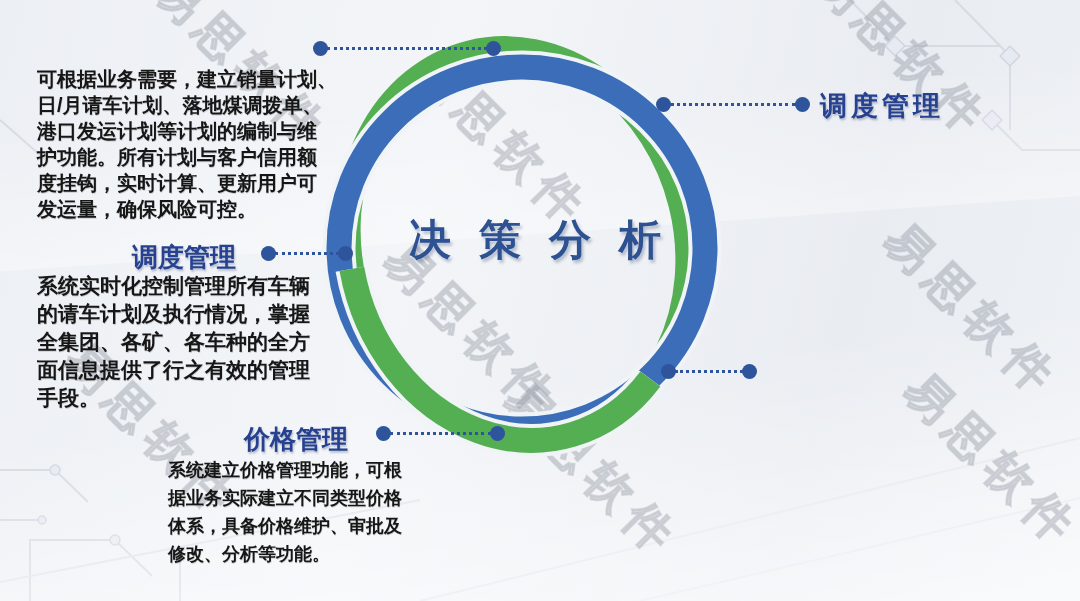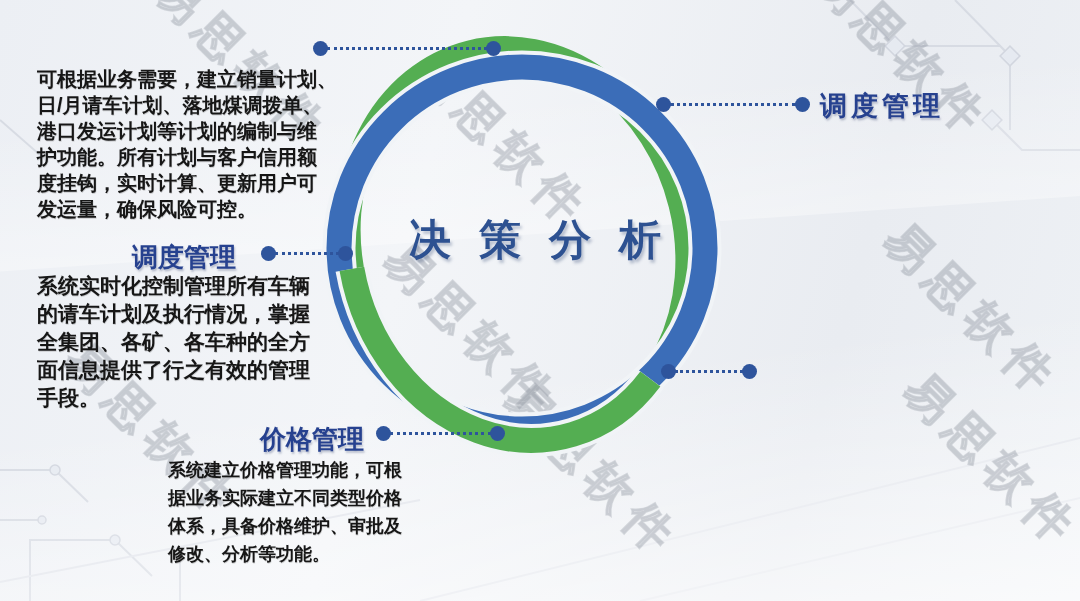--- a/index.html
+++ b/index.html
@@ -33,21 +33,21 @@
     color:#26418f; text-shadow:1px 2px 2px rgba(110,120,150,0.45); white-space:nowrap;
   }
   .sec-body{
     position:absolute; z-index:4; font-weight:bold; color:#161616; white-space:pre-line;
     text-shadow:0.5px 0.5px 0.5px rgba(120,120,120,0.3);
   }
   .t-plan{left:142px;top:32px;font-size:27px;}
   .b-plan{left:37px;top:66px;width:322px;font-size:20px;line-height:26px;}
   .t-dispatch{left:132px;top:240px;font-size:26px;text-align:center;}
   .b-dispatch{left:37px;top:272px;width:298px;font-size:21px;line-height:28px;}
-  .t-price{left:260px;top:422px;font-size:26px;}
+  .t-price{left:244px;top:422px;font-size:26px;}
   .b-price{left:168px;top:456px;width:284px;font-size:18px;line-height:28px;}
   .t-stats{left:820px;top:88px;font-size:27px;letter-spacing:4px;}
   .b-stats{left:735px;top:130px;width:292px;font-size:19px;line-height:25px;}
   .t-query{left:770px;top:354px;font-size:27px;letter-spacing:3px;}
   .b-query{left:706px;top:395px;width:304px;font-size:20px;line-height:26px;}
   .connector{position:absolute;z-index:3;display:flex;align-items:center;}
   .cdot{width:15px;height:15px;border-radius:50%;background:#2e549c;flex:0 0 auto;}
   .cline{flex:1 1 auto;border-top:3px dotted #2e549c;height:0;margin:0 -1px;}
   .c-plan{left:313px;top:41px;width:188px;}
   .c-stats{left:656px;top:97px;width:154px;}

